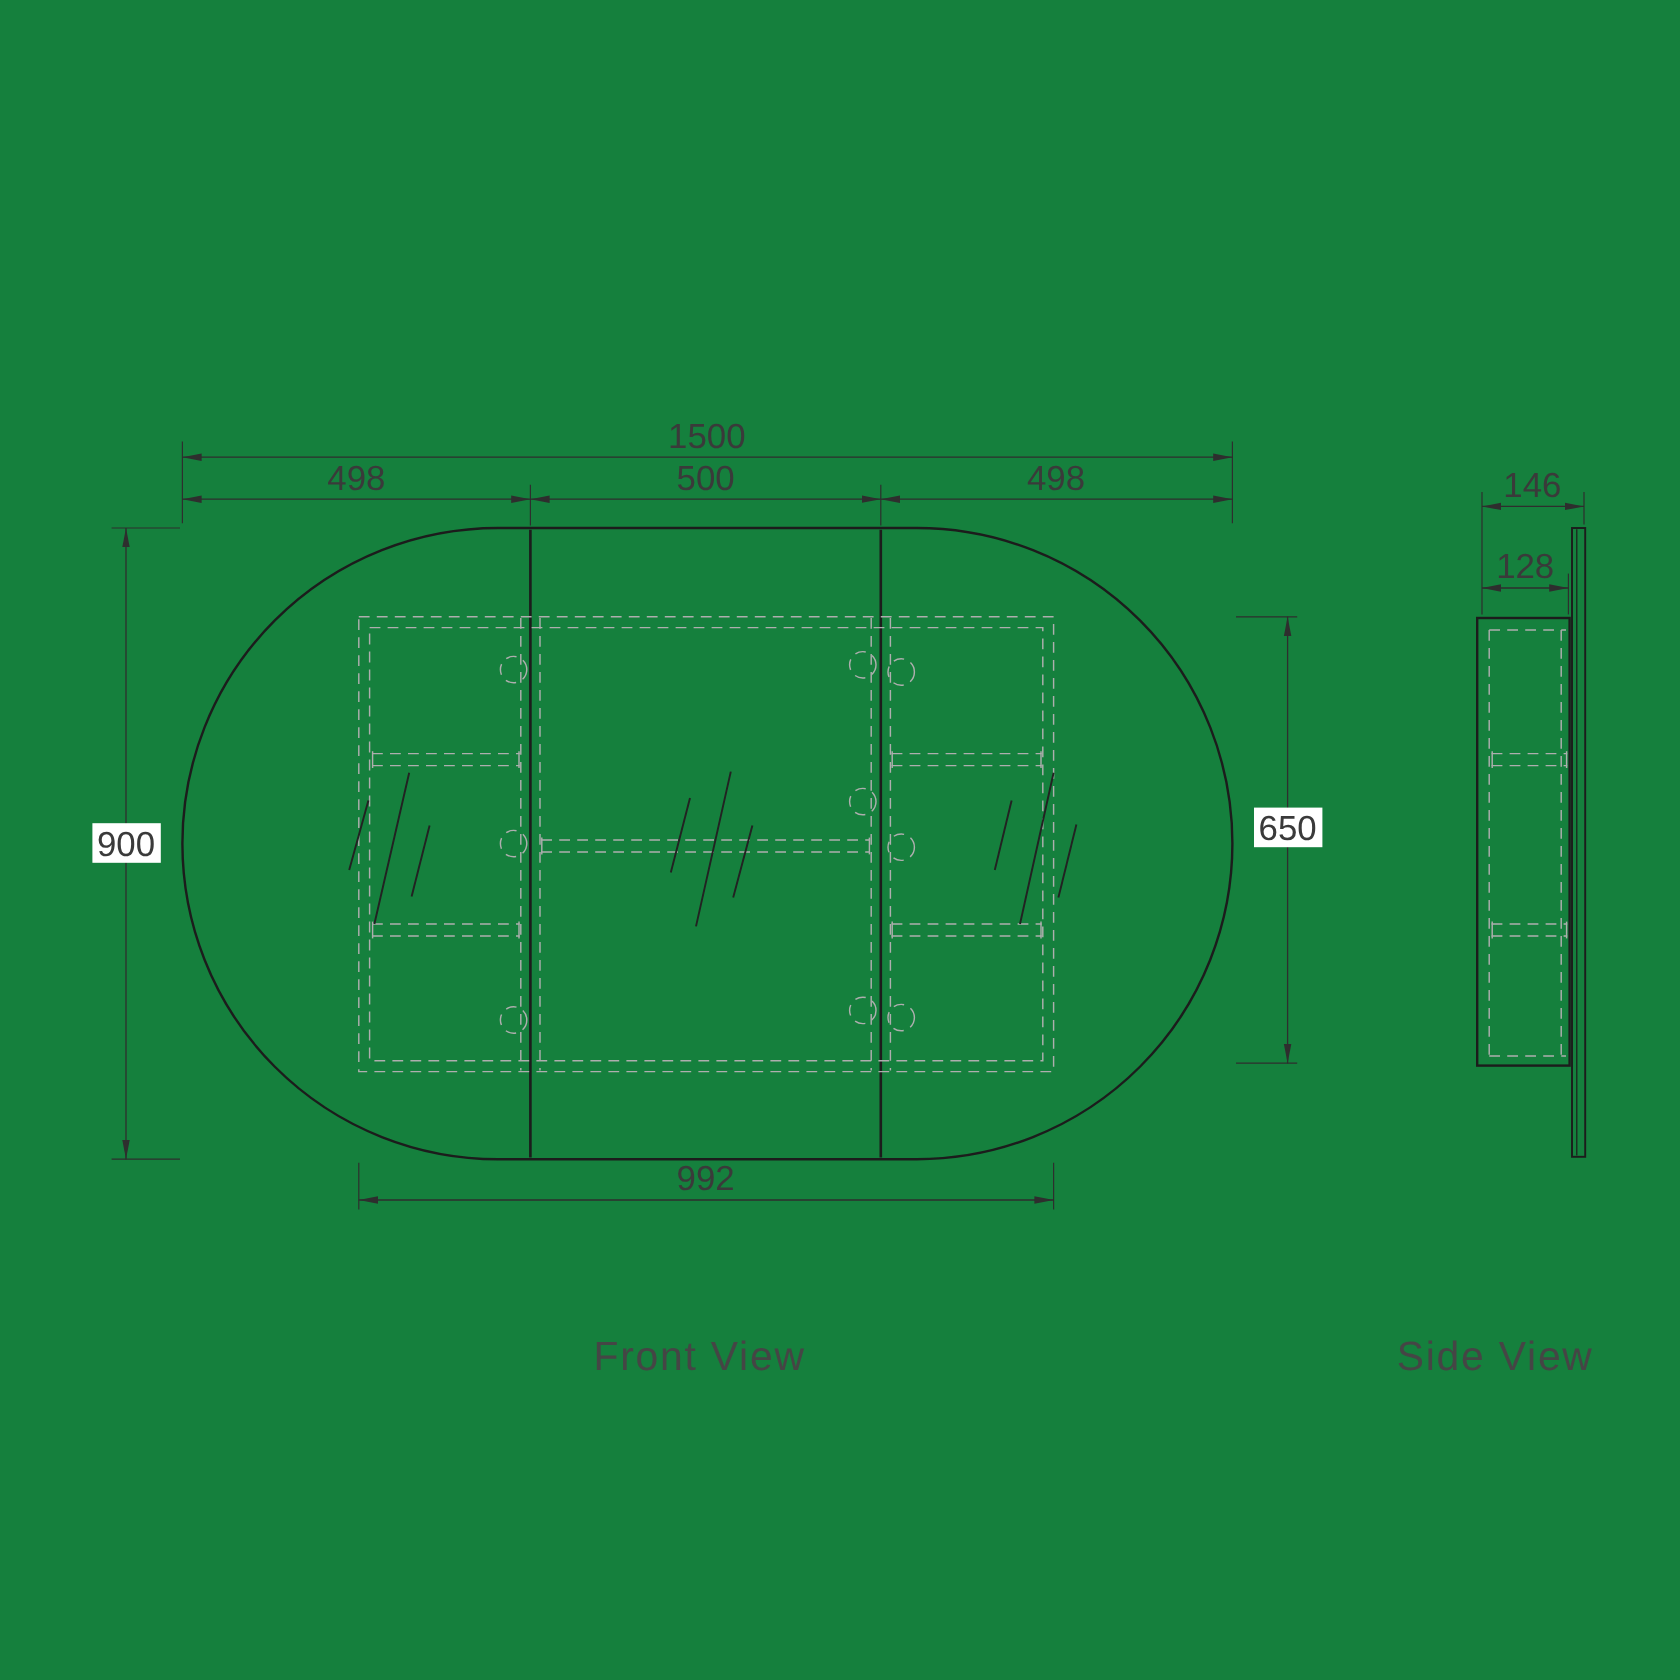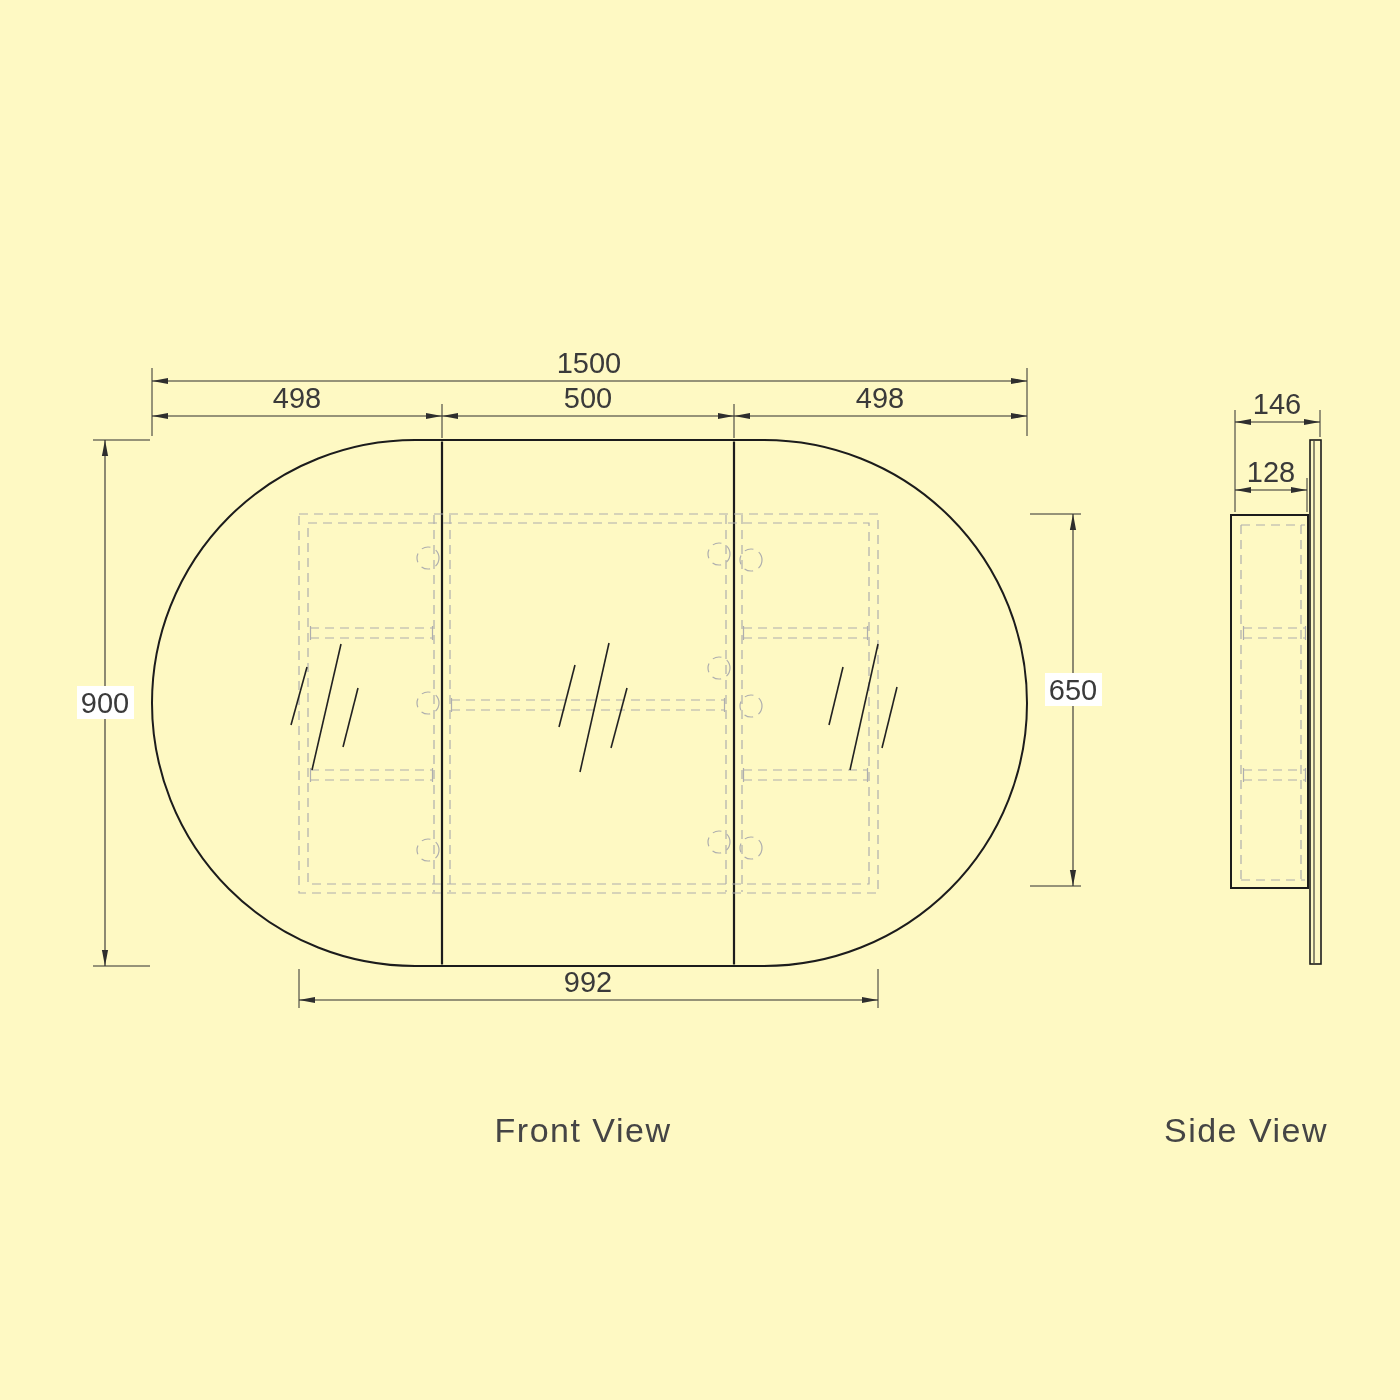--- a/index.html
+++ b/index.html
@@ -1,16 +1,16 @@
 <!DOCTYPE html>
 <html><head>
 <meta charset="utf-8">
 <style>
   html,body{margin:0;padding:0;background:#ffffff;}
-  .canvas{position:relative;width:1400px;height:1400px;background:#fef9c3;overflow:hidden;}
+  .canvas{position:relative;width:1400px;height:1400px;background:#15803d;overflow:hidden;}
   svg{position:absolute;left:0;top:0;}
   .solid{stroke:#1c1c1c;fill:none;}
   .hidden-line{stroke:#aeaeae;fill:none;stroke-width:1.2;stroke-dasharray:9 6;}
   .hidden-cap{stroke:#aeaeae;fill:none;stroke-width:1.2;}
   .dim{stroke:#2e2e2e;stroke-width:1.1;fill:none;}
   .ext{stroke:#2e2e2e;stroke-width:1;fill:none;}
   .dim-text{font-family:"Liberation Sans",sans-serif;font-size:29px;fill:#3a3a3a;text-anchor:middle;}
   .view-label{font-family:"Liberation Sans",sans-serif;font-size:34px;font-weight:300;fill:#454545;text-anchor:middle;letter-spacing:1.5px;}
   .slash{stroke:#222222;stroke-width:1.6;fill:none;}
   .mask{fill:#ffffff;stroke:none;}

